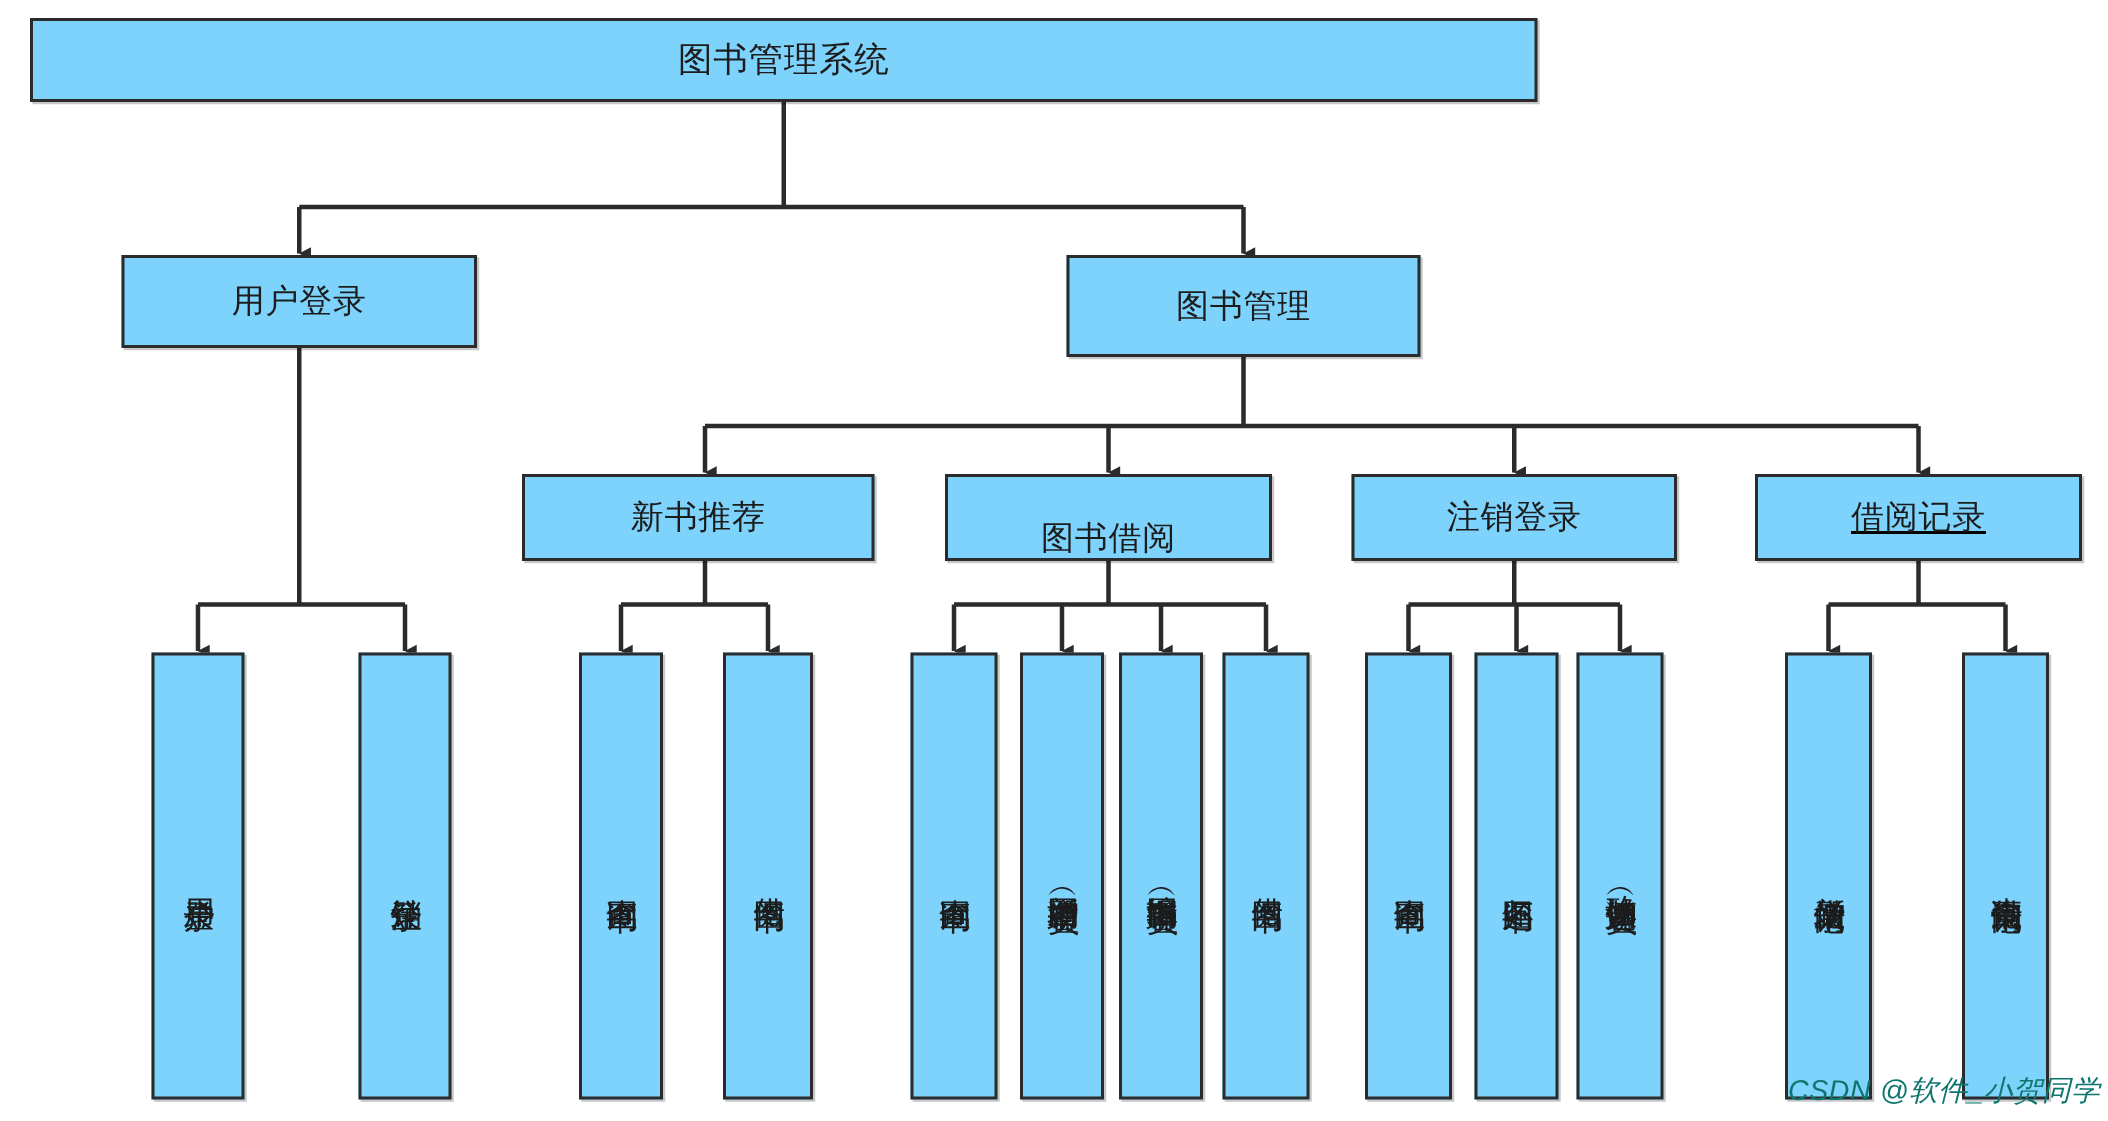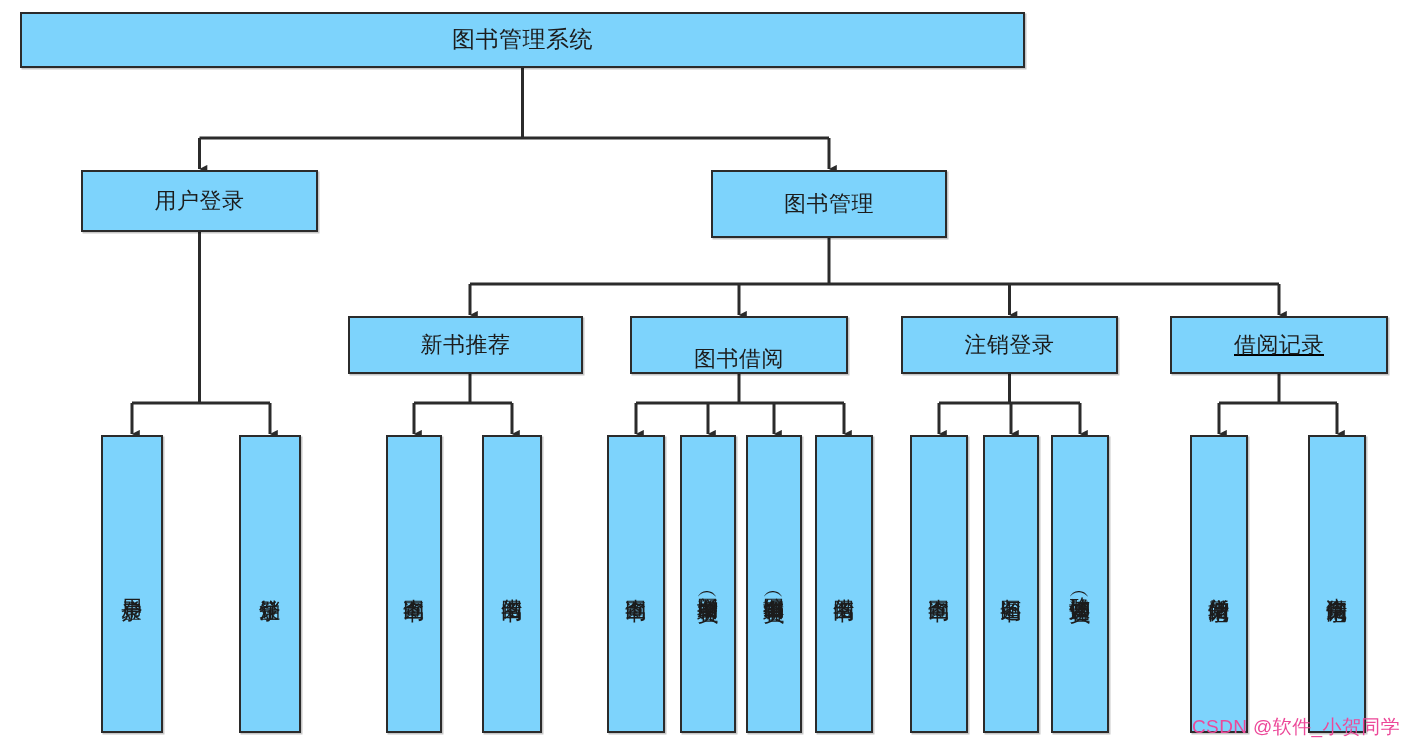--- a/index.html
+++ b/index.html
@@ -51,25 +51,26 @@
     letter-spacing: 1px;
   }
   .node.leaf {
     align-items: center;
     justify-content: center;
     padding: 4px 0;
   }
   .node.root .label { font-size: 23px; }
   .watermark {
     position: absolute;
-    color: #ec4899;
+    color: #0f766e;
     font-size: 19px;
     white-space: nowrap;
     letter-spacing: 0.4px;
     user-select: none;
+    font-style: italic;
   }
 </style>
 </head>
 <body>
 
 <div id="canvas">
 
   <svg class="links" viewBox="0 0 1405 747">
     <defs>
       <marker id="arrowhead" markerWidth="9" markerHeight="9" refX="4.5" refY="8.4" orient="auto-start-reverse" markerUnits="userSpaceOnUse">

